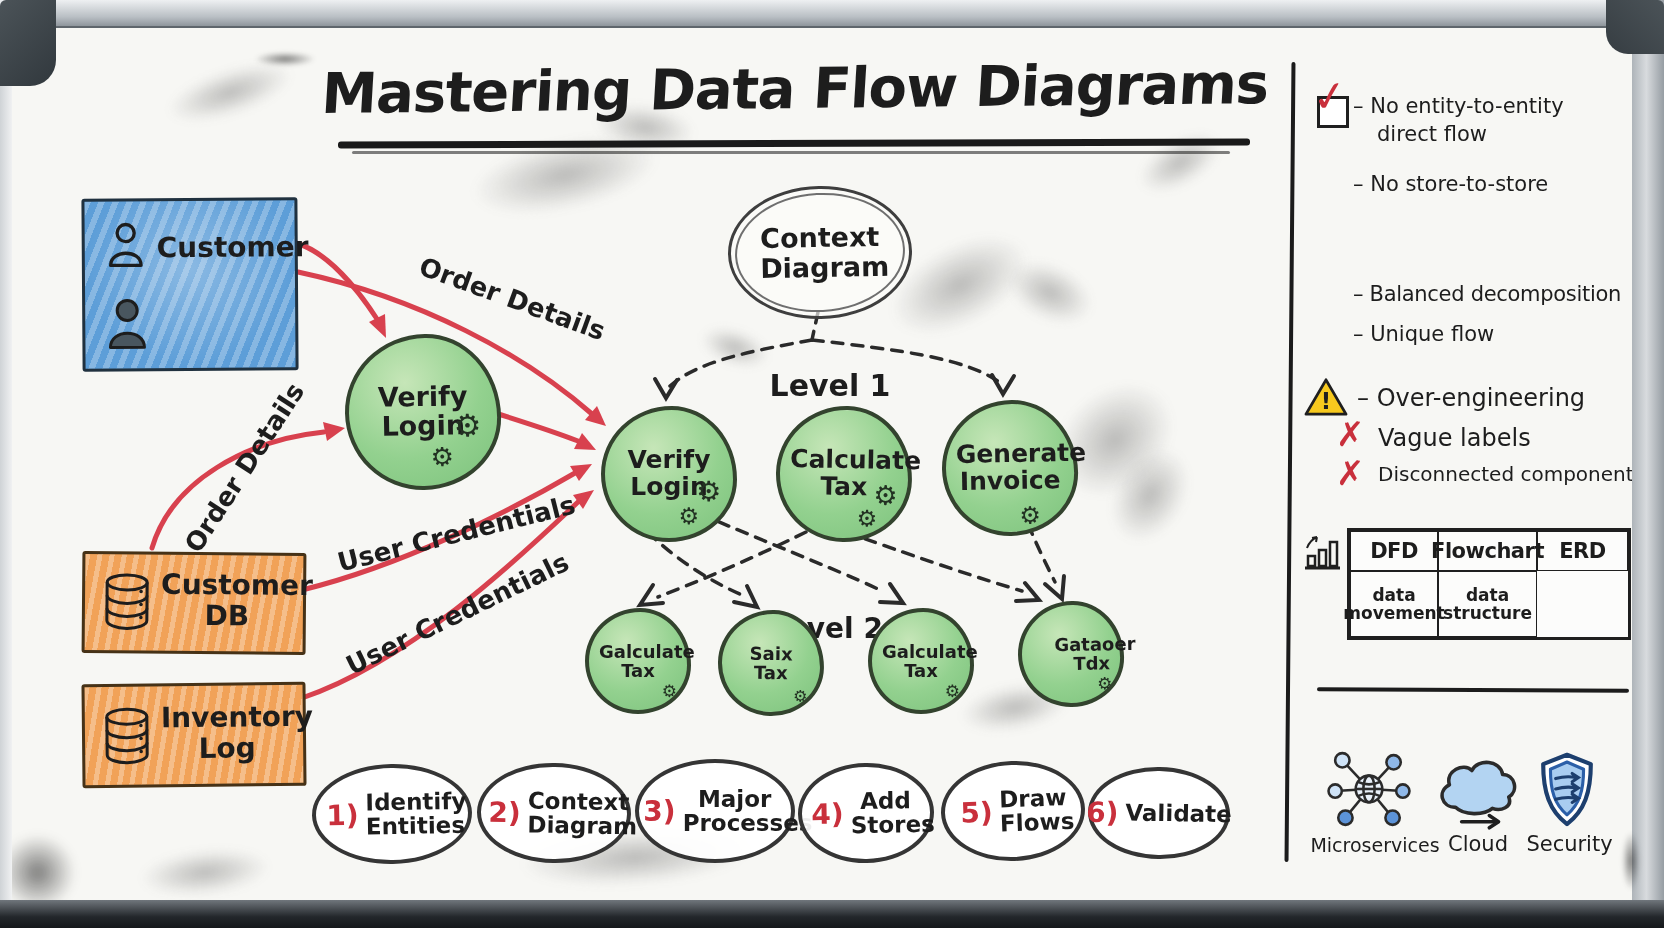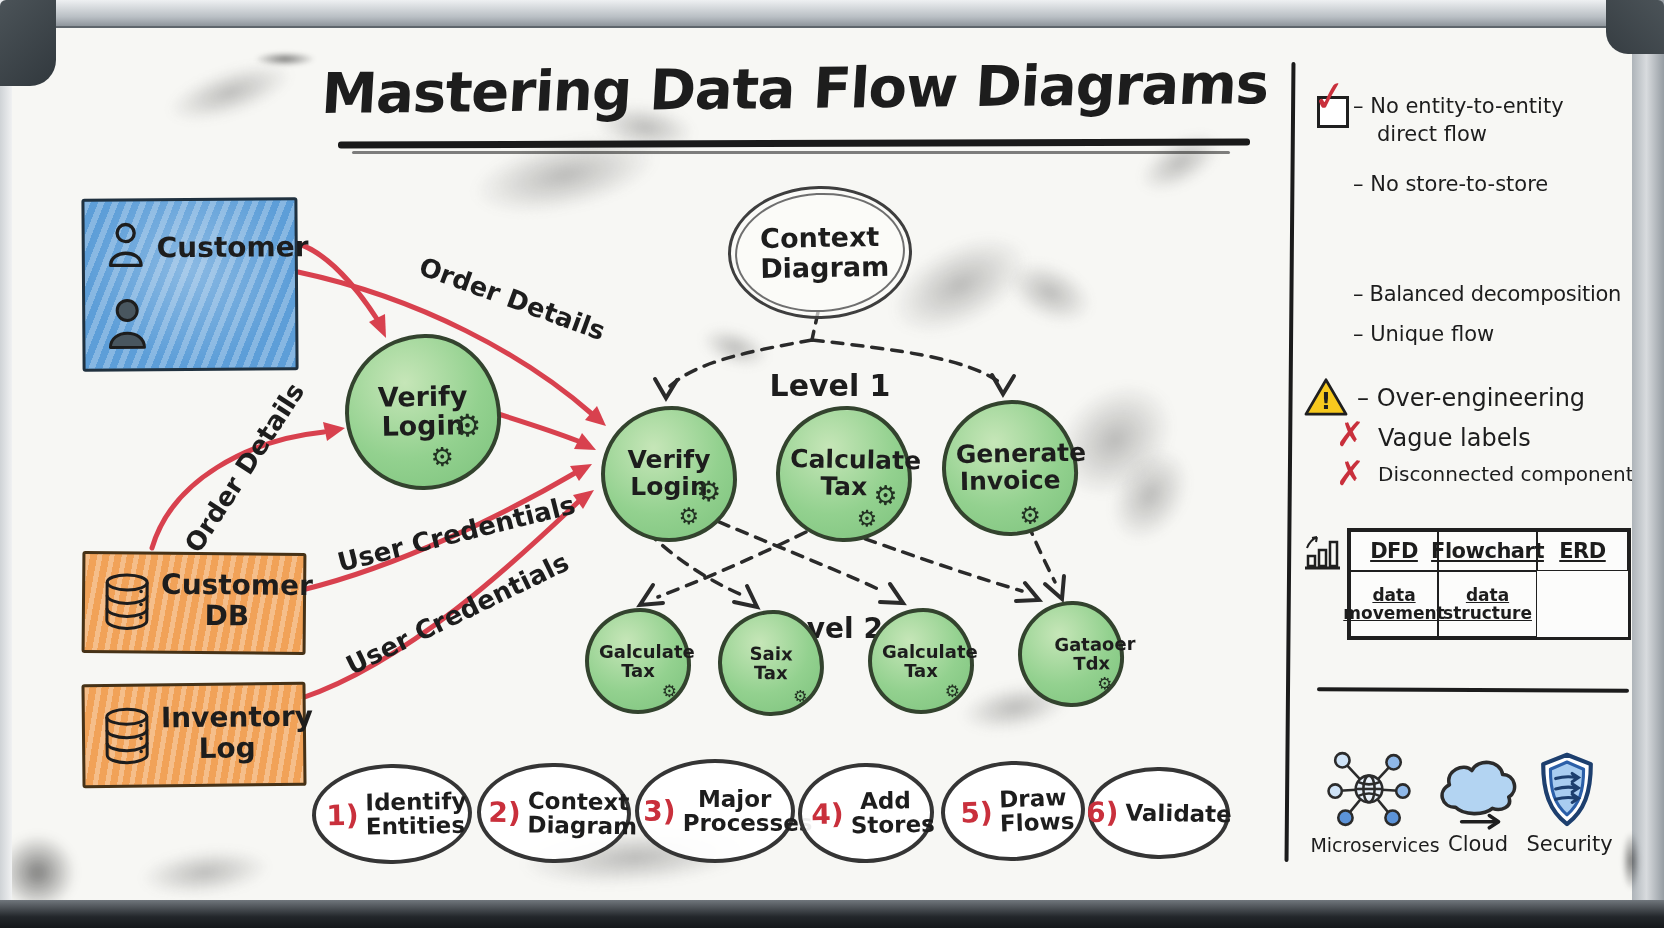--- a/index.html
+++ b/index.html
@@ -44,21 +44,21 @@
   
   .step{border:4px solid #353535;border-radius:50%;background:rgba(255,255,255,.92);z-index:3;
     display:flex;align-items:center;justify-content:center;gap:7px;font-weight:bold;text-align:center;}
   .step .num{color:#c9303c;font-size:28px;}
   .step .t{font-size:23px;line-height:24px;}
   
   .rp{font-weight:normal;z-index:3;}
   .hang{padding-left:24px;text-indent:-24px;}
   .cross{color:#c9303c;font-weight:bold;z-index:3;}
   .cmp{display:grid;border:3px solid #1f1f1f;z-index:3;background:rgba(255,255,255,.6);
-    grid-template-columns:88px 99px 91px;grid-template-rows:40px 66px;text-decoration:underline;}
+    grid-template-columns:88px 99px 91px;grid-template-rows:40px 66px;}
   .cmp div{border:1.5px solid #1f1f1f;display:flex;align-items:center;justify-content:center;
     text-align:center;font-weight:bold;}
   .cmp .hd{font-size:21px;letter-spacing:-0.5px;}
   .cmp .bd{font-size:17px;line-height:18px;}
   svg{overflow:visible;}
   .lay{z-index:2;}
   .icon{z-index:3;}
 </style>
 </head>
 <body>

